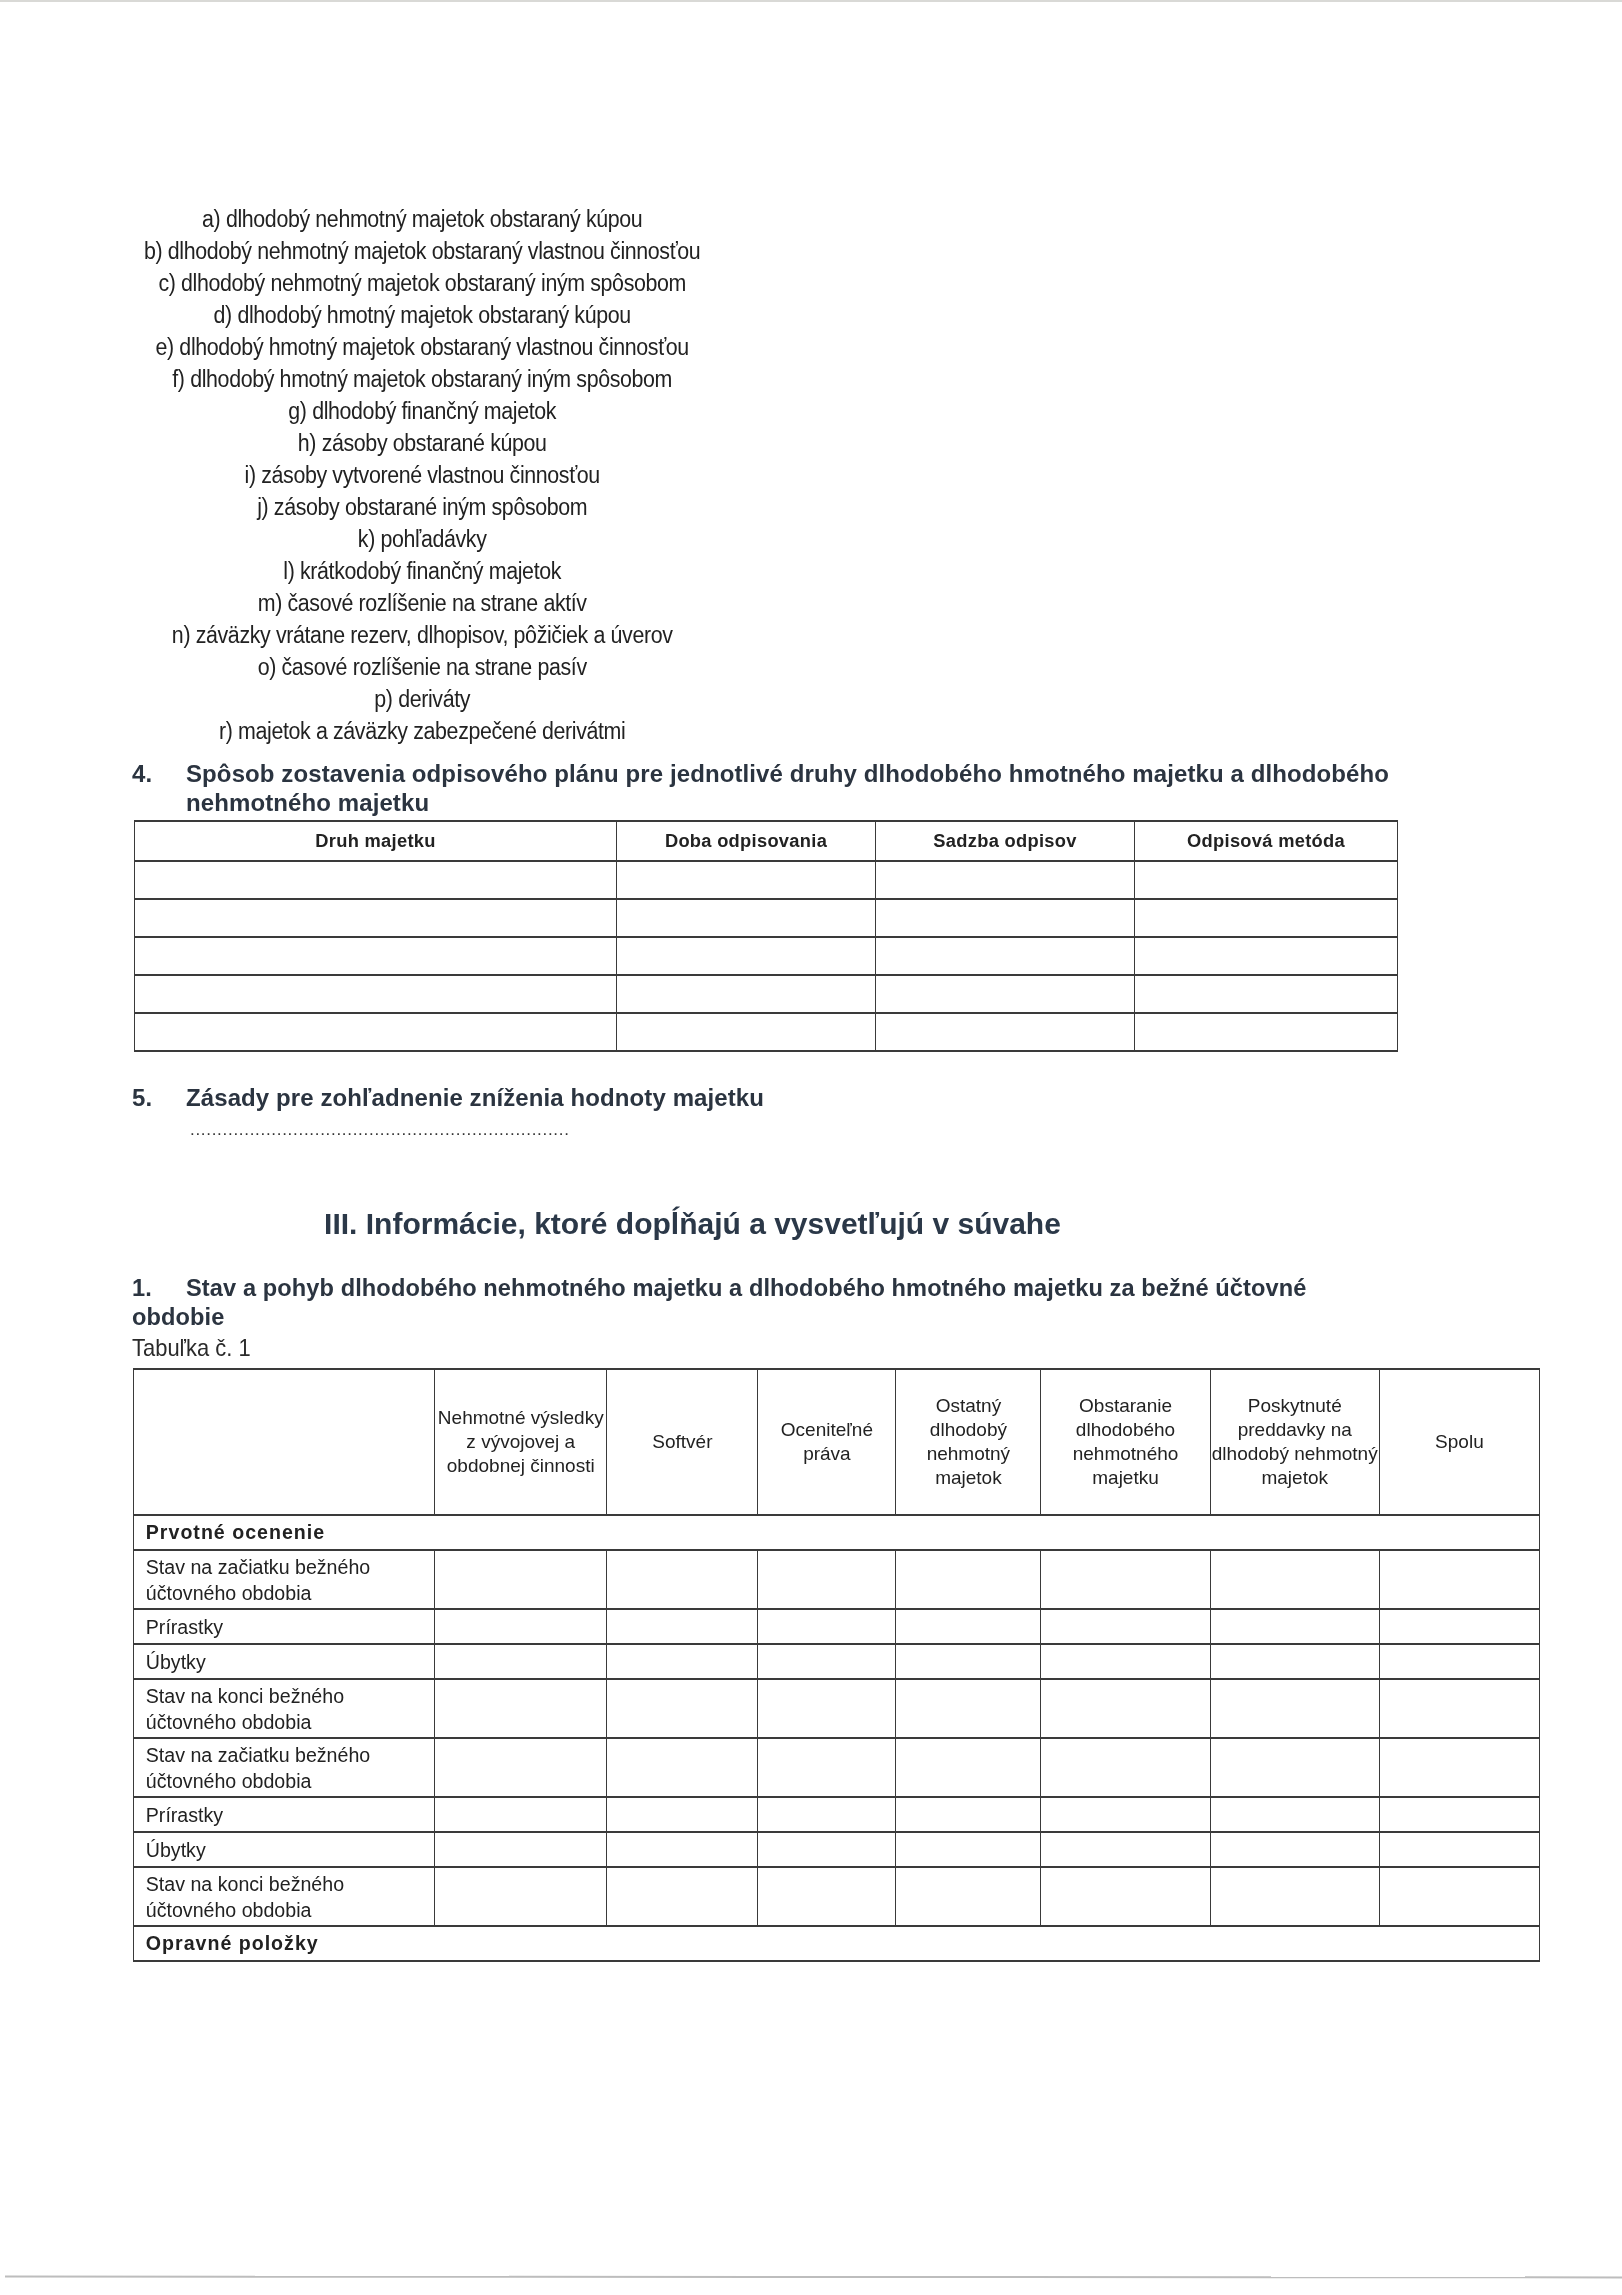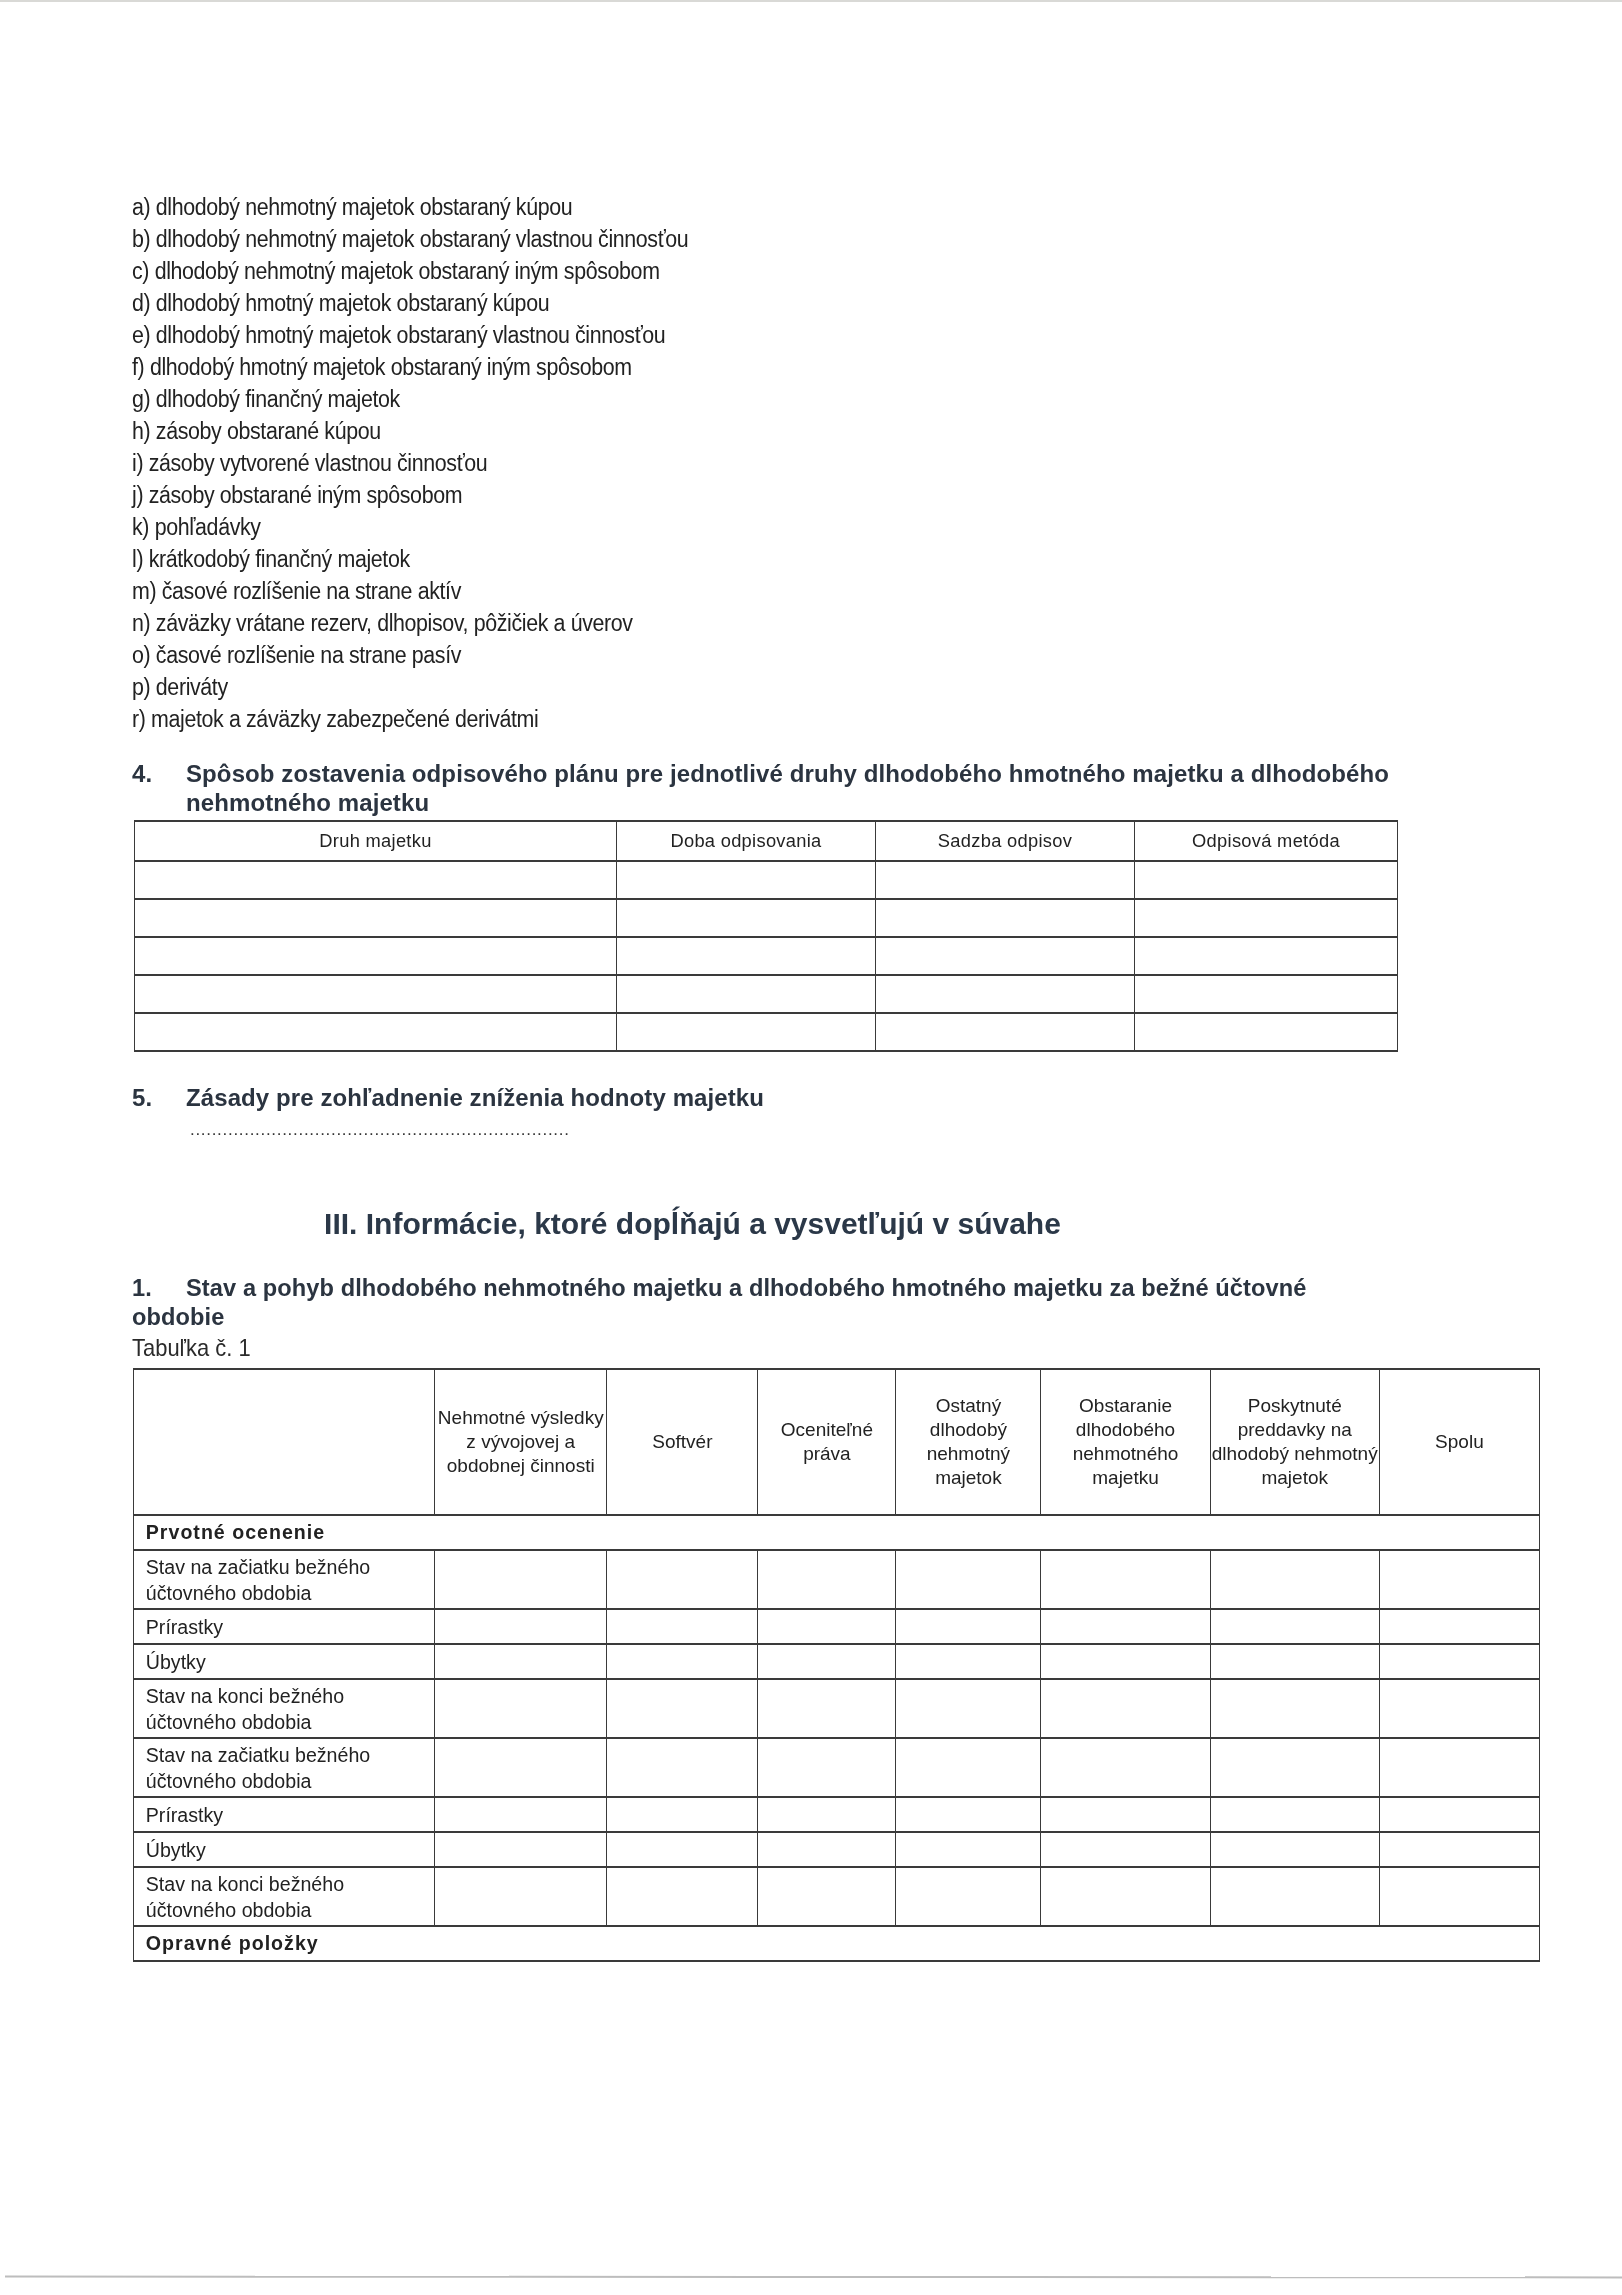--- a/index.html
+++ b/index.html
@@ -27,23 +27,24 @@
       width: 1623px; height: 2px;
       background: #bdbdbd;
       transform: rotate(0.03deg);
     }
 
     
     .policy-list {
       position: absolute;
       left: 132px;
       top: 191px;
-      margin: 0;
+      margin: 12px;
       padding: 0;
       list-style: none;
+      text-align: center;
     }
     .policy-list li {
       font-size: 23px;
       line-height: 32px;
       letter-spacing: -0.4px;
       transform: scaleX(0.93);
       transform-origin: left center;
       white-space: nowrap;
       color: #222;
     }
@@ -112,21 +113,21 @@
 
     
     #depr-table {
       left: 134px;
       top: 820px;
       width: 1260px;
     }
     #depr-table th {
       height: 38px;
       font-size: 18.3px;
-      font-weight: normal;
+      font-weight: bold;
       color: #222;
       text-align: center;
       letter-spacing: 0.3px;
       border-left-width: 1.3px;
       border-right-width: 1.3px;
     }
     #depr-table td {
       height: 36px;
       border-left-width: 1.3px;
       border-right-width: 1.3px;

